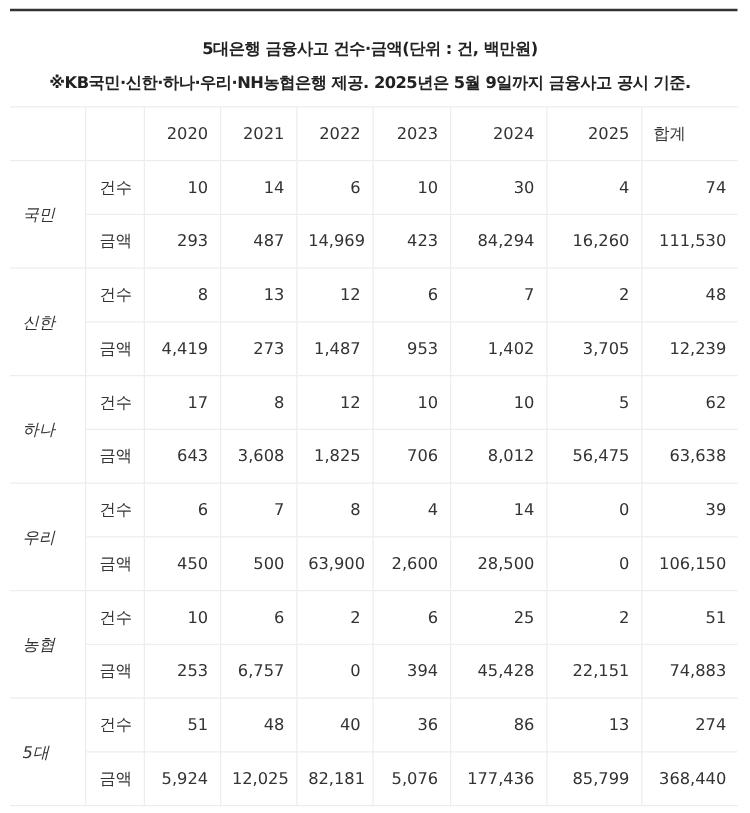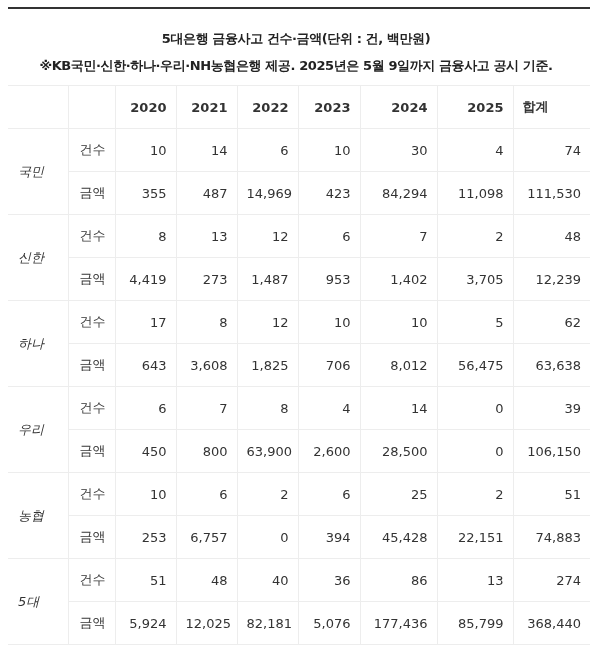--- a/index.html
+++ b/index.html
@@ -53,21 +53,20 @@
       border-right: 1px solid #ededed;
       padding: 0 9px 0 9px;
       font-weight: normal;
       white-space: nowrap;
     }
     table.data-table tr > *:first-child { border-left: none; }
     table.data-table tr > *:last-child { border-right: none; }
     table.data-table thead th {
       height: 42px;
       text-align: right;
-      font-weight: bold;
     }
     table.data-table thead th.sum-head { text-align: left; padding-left: 9px; }
     table.data-table tbody td {
       height: 42px;
       text-align: right;
     }
     table.data-table td.bank-cell {
       text-align: left;
       padding-left: 10px;
       vertical-align: middle;
@@ -119,26 +118,26 @@
         <td>10</td>
         <td>14</td>
         <td>6</td>
         <td>10</td>
         <td>30</td>
         <td>4</td>
         <td>74</td>
       </tr>
       <tr>
         <td class="metric-cell">금액</td>
-        <td>355</td>
+        <td>293</td>
         <td>487</td>
         <td>14,969</td>
         <td>423</td>
         <td>84,294</td>
-        <td>11,098</td>
+        <td>16,260</td>
         <td>111,530</td>
       </tr>
       <tr>
         <td class="bank-cell" rowspan="2">신한</td>
         <td class="metric-cell">건수</td>
         <td>8</td>
         <td>13</td>
         <td>12</td>
         <td>6</td>
         <td>7</td>
@@ -183,21 +182,21 @@
         <td>7</td>
         <td>8</td>
         <td>4</td>
         <td>14</td>
         <td>0</td>
         <td>39</td>
       </tr>
       <tr>
         <td class="metric-cell">금액</td>
         <td>450</td>
-        <td>800</td>
+        <td>500</td>
         <td>63,900</td>
         <td>2,600</td>
         <td>28,500</td>
         <td>0</td>
         <td>106,150</td>
       </tr>
       <tr>
         <td class="bank-cell" rowspan="2">농협</td>
         <td class="metric-cell">건수</td>
         <td>10</td>

